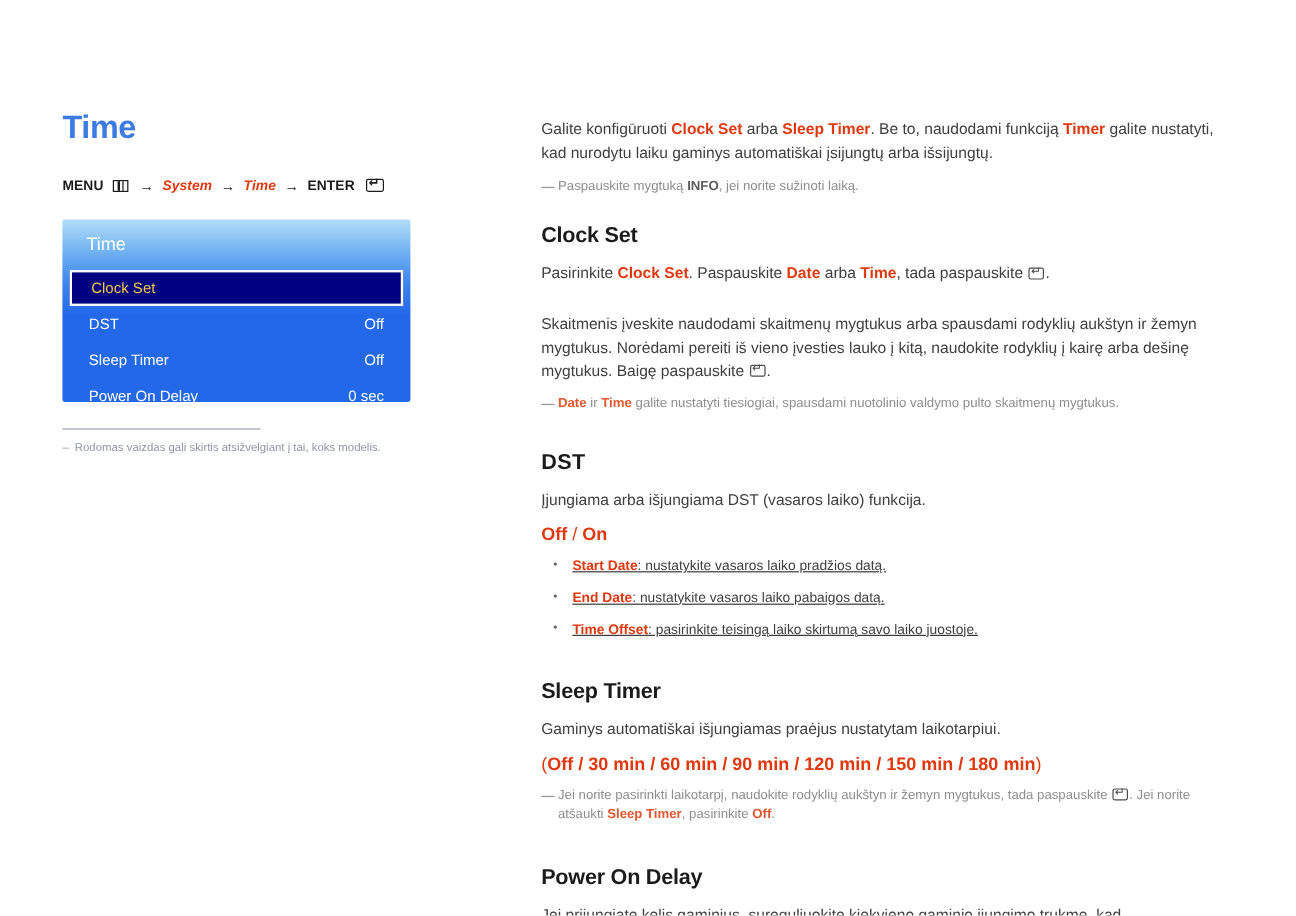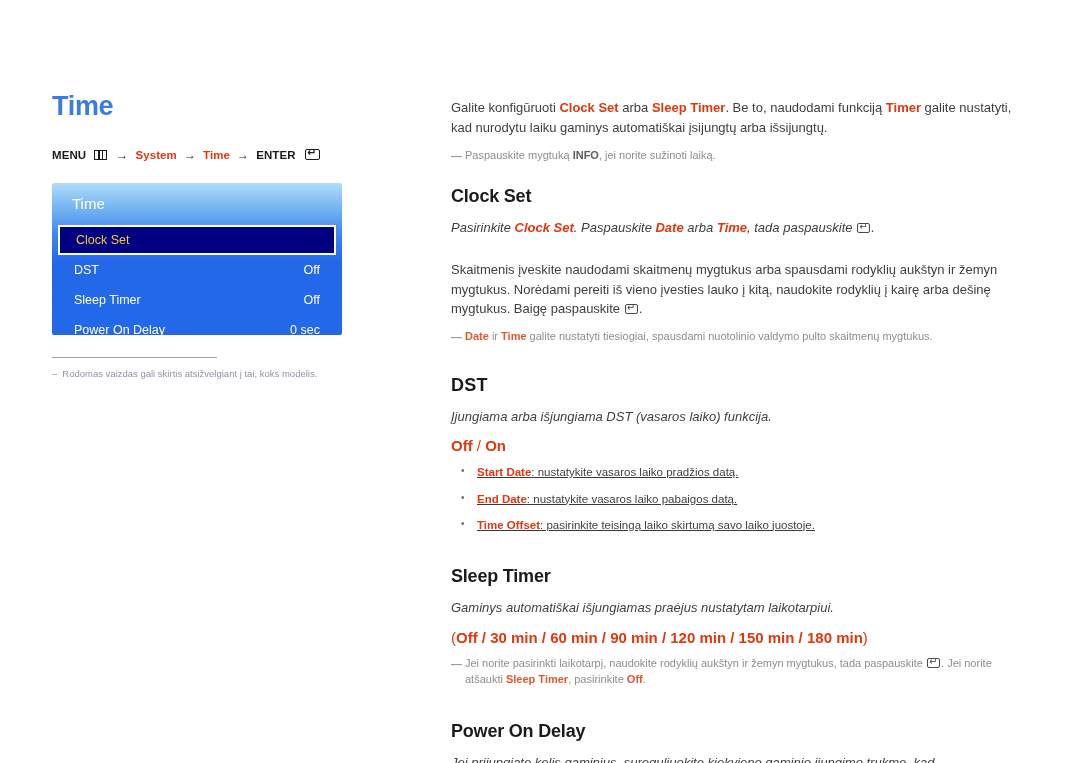--- a/index.html
+++ b/index.html
@@ -39,21 +39,21 @@
     margin-top: 26px;
     font-size: 11.5px;
     font-weight: bold;
     color: #1b1b1b;
     display: flex;
     align-items: center;
     gap: 6px;
     white-space: nowrap;
     letter-spacing: 0.1px;
   }
-  .breadcrumb .accent { color: #e0380f; }
+  .breadcrumb .accent { color: #e0380f; font-style: italic; }
   .breadcrumb .arrow { font-weight: normal; font-size: 12px; padding: 0 1px; }
 
   .icon-menu {
     display: inline-block;
     width: 13px;
     height: 10px;
     border: 1.4px solid #1b1b1b;
     box-sizing: border-box;
     position: relative;
     margin: 0 2px;
@@ -213,21 +213,21 @@
   .section { margin-top: 22px; }
   .section-h {
     font-size: 18px;
     font-weight: bold;
     color: #1b1b1b;
     margin: 0 0 11px 0;
     letter-spacing: -0.2px;
   }
   .section-h.dst { letter-spacing: 0.3px; }
   .para { margin-top: 22px; }
-  .para:first-of-type { margin-top: 0; font-style: italic; }
+  .para:first-of-type { margin-top: 0; }
 
   .options-line {
     font-size: 15px;
     margin-top: 11px;
     color: #e0380f;
   }
   .options-line .sep { color: #e0380f; font-weight: normal; }
   .options-line .paren { color: #e0380f; font-weight: normal; }
 
   .bullets {

